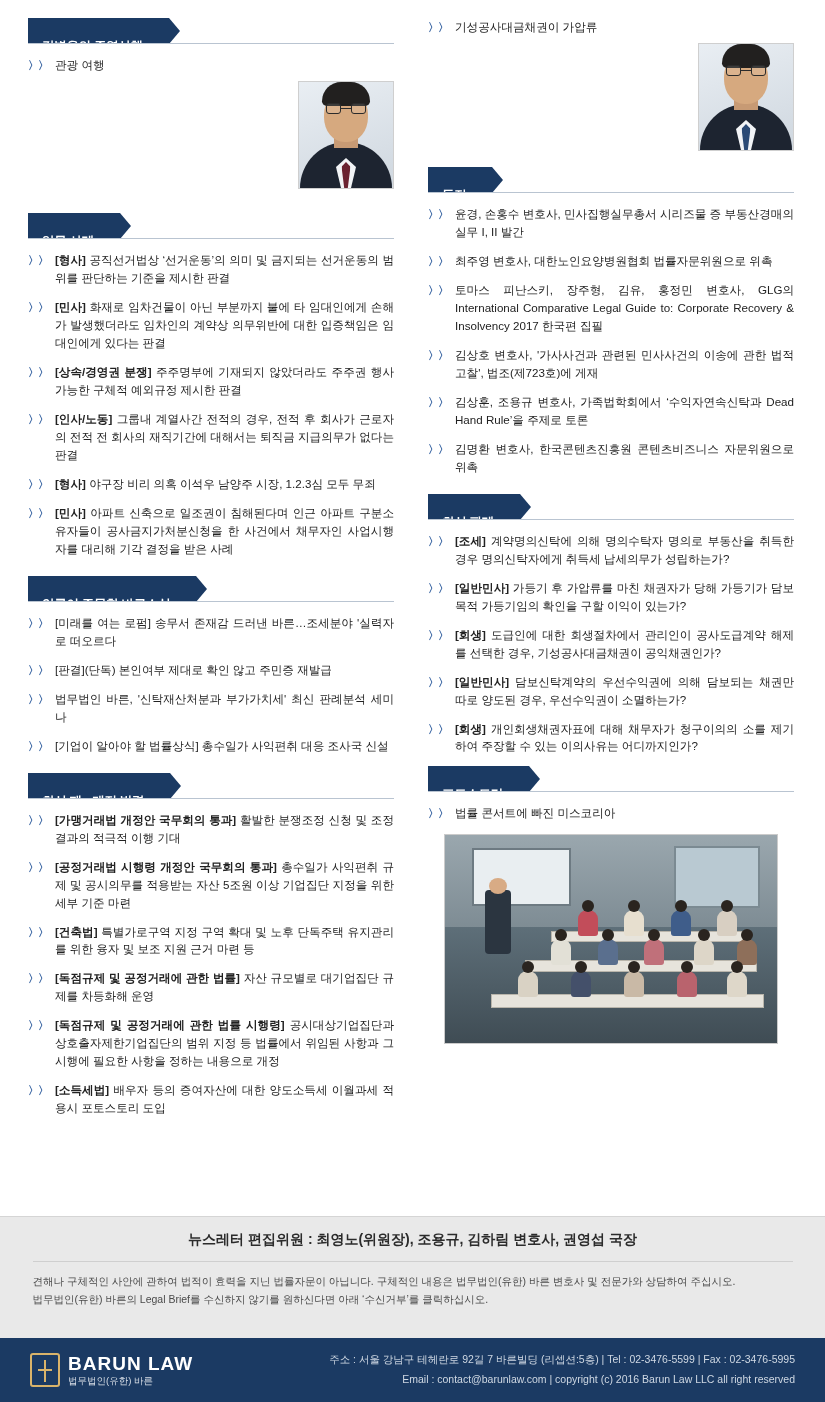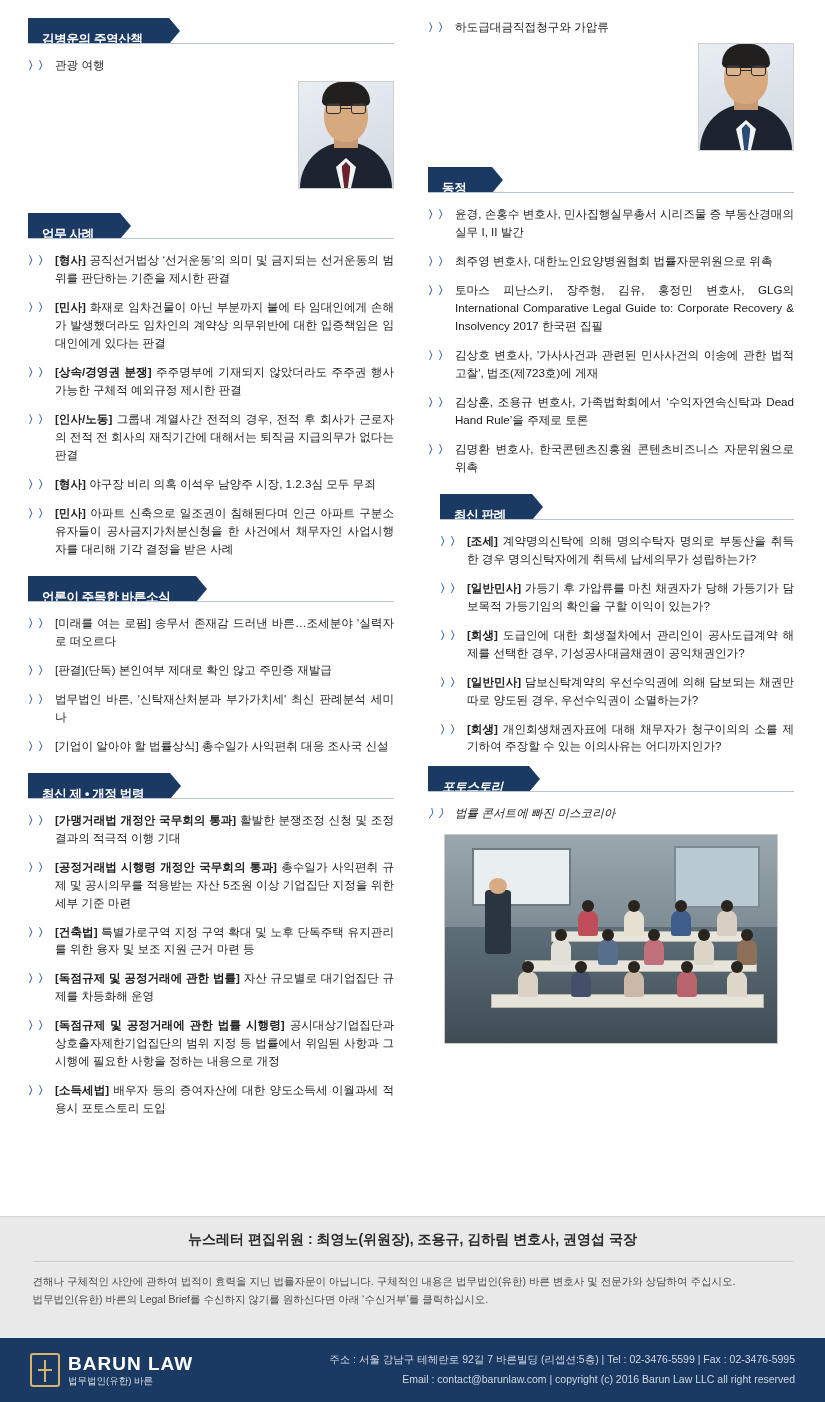--- a/index.html
+++ b/index.html
@@ -34,21 +34,21 @@
   }
   .sec-head .ribbon {
     position: absolute;
     left: 0; top: 0;
     height: 26px;
     background: #1b3a63;
     color: #fff;
     font-size: 12.5px;
     font-weight: bold;
     line-height: 26px;
-    padding: 8px 26px 0 14px;
+    padding: 15px 26px 0 14px;
     letter-spacing: -0.3px;
     white-space: nowrap;
     text-align: center;
   }
   .sec-head .ribbon::after {
     content: "";
     position: absolute;
     right: -11px; top: 0;
     width: 0; height: 0;
     border-top: 13px solid transparent;
@@ -403,21 +403,21 @@
       </div>
 
     </div>
 
     <div class="col">
 
       <div>
         <ul class="items">
           <li>
             <span class="ch">〉〉</span>
-            <span class="tx">하도급대금직접청구와 가압류</span>
+            <span class="tx">기성공사대금채권이 가압류</span>
           </li>
         </ul>
         <div class="photo-row">
           <div class="portrait">
             <div class="bg"></div>
             <div class="suit"></div>
             <div class="shirt"></div>
             <div class="tie" style="background:#2b4a75;"></div>
             <div class="neck"></div>
             <div class="head"></div>
@@ -457,21 +457,21 @@
               <span class="ch">〉〉</span>
               <span class="tx">김상훈, 조용규 변호사, 가족법학회에서 ‘수익자연속신탁과 Dead Hand Rule’을 주제로 토론</span>
             </li>
           <li>
               <span class="ch">〉〉</span>
               <span class="tx">김명환 변호사, 한국콘텐츠진흥원 콘텐츠비즈니스 자문위원으로 위촉</span>
             </li>
         </ul>
       </div>
 
-      <div style="margin-top:18px;margin-left:12px;">
+      <div style="margin-top:18px;">
         <div class="sec-head">
           <div class="ribbon">최신 판례</div>
           <div class="rule"></div>
         </div>
         <ul class="items">
           <li>
               <span class="ch">〉〉</span>
               <span class="tx"><b>[조세]</b> <span>계약명의신탁에 의해 명의수탁자 명의로 부동산을 취득한 경우 명의신탁자에게 취득세 납세의무가 성립하는가?</span></span>
             </li>
           <li>
@@ -486,21 +486,21 @@
               <span class="ch">〉〉</span>
               <span class="tx"><b>[일반민사]</b> <span>담보신탁계약의 우선수익권에 의해 담보되는 채권만 따로 양도된 경우, 우선수익권이 소멸하는가?</span></span>
             </li>
           <li>
               <span class="ch">〉〉</span>
               <span class="tx"><b>[회생]</b> <span>개인회생채권자표에 대해 채무자가 청구이의의 소를 제기하여 주장할 수 있는 이의사유는 어디까지인가?</span></span>
             </li>
         </ul>
       </div>
 
-      <div style="margin-top:7px;font-style:italic;">
+      <div style="margin-top:7px;">
         <div class="sec-head">
           <div class="ribbon">포토스토리</div>
           <div class="rule"></div>
         </div>
         <ul class="items">
           <li>
               <span class="ch">〉〉</span>
               <span class="tx">법률 콘서트에 빠진 미스코리아</span>
             </li>
         </ul>

